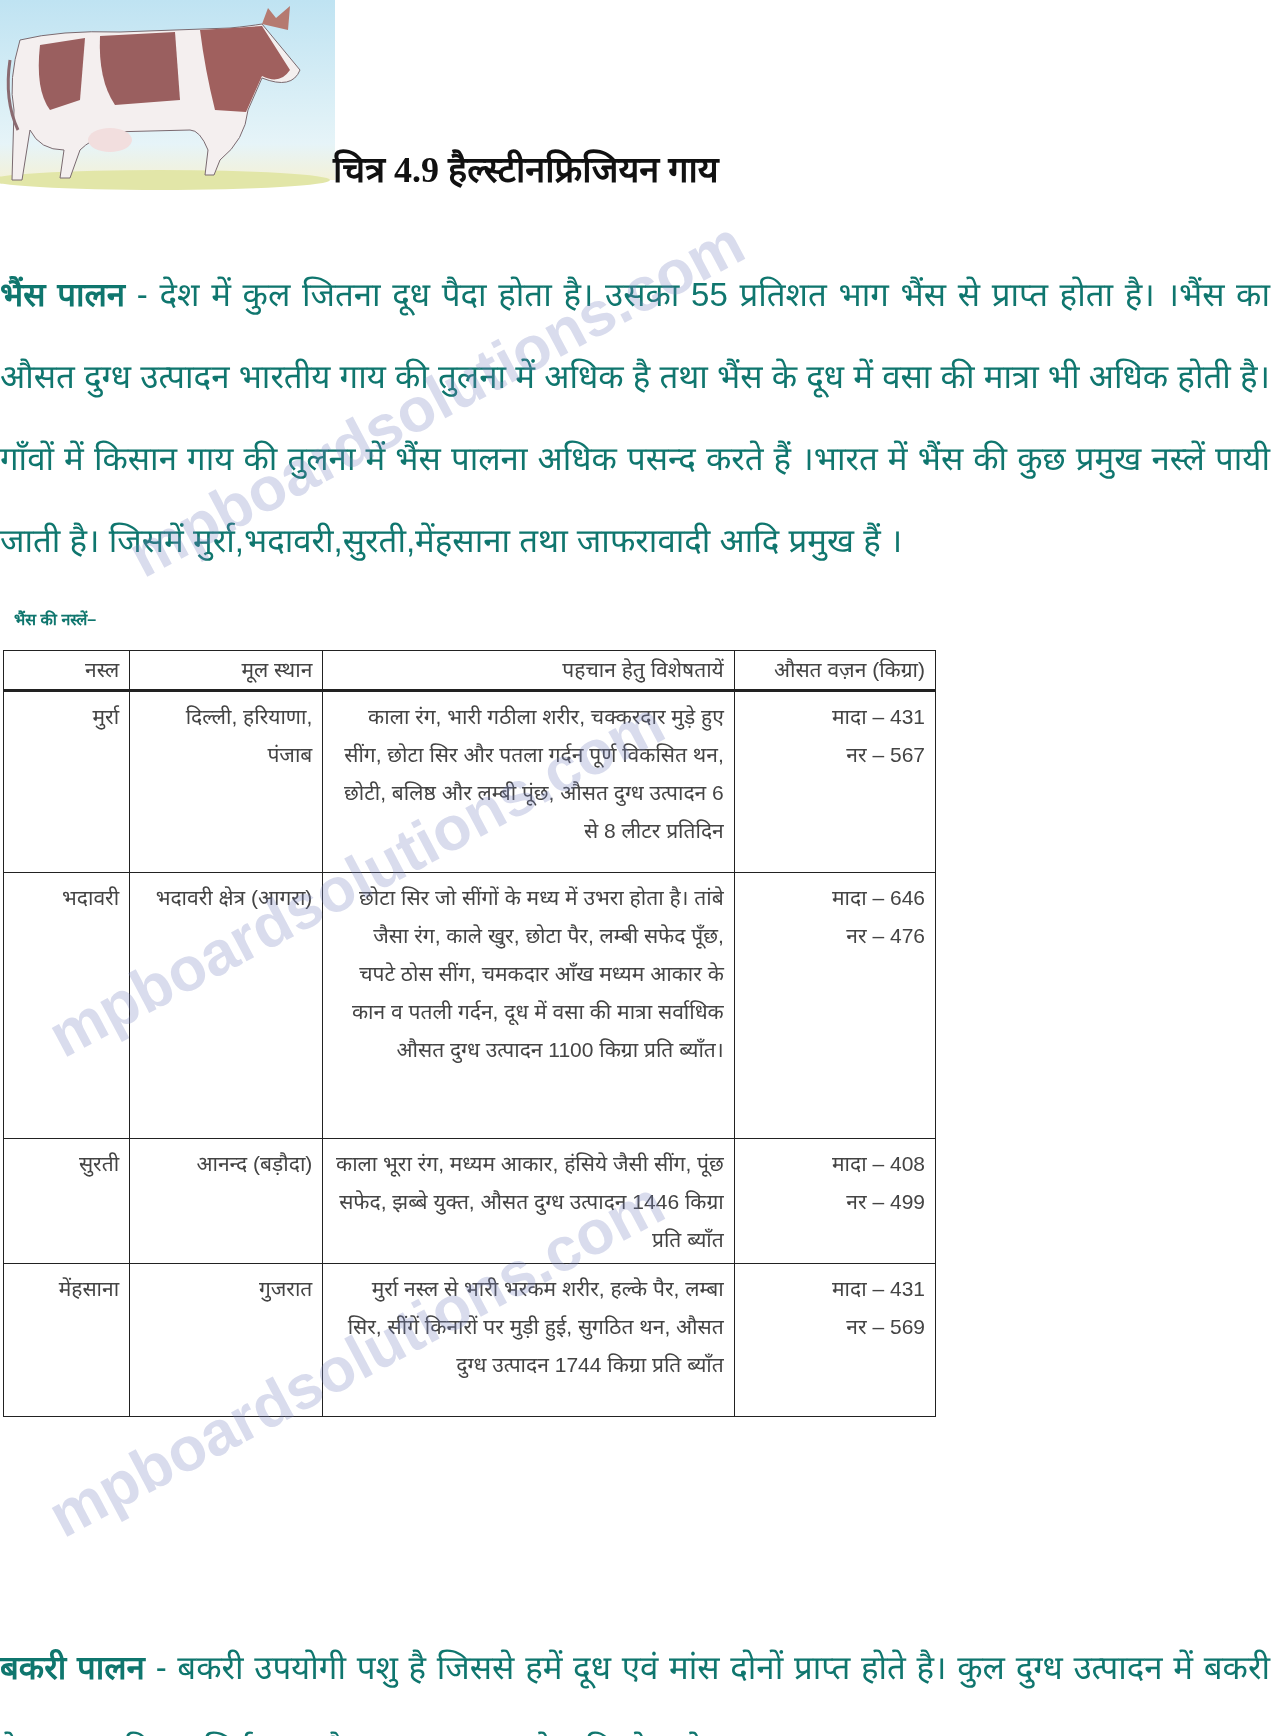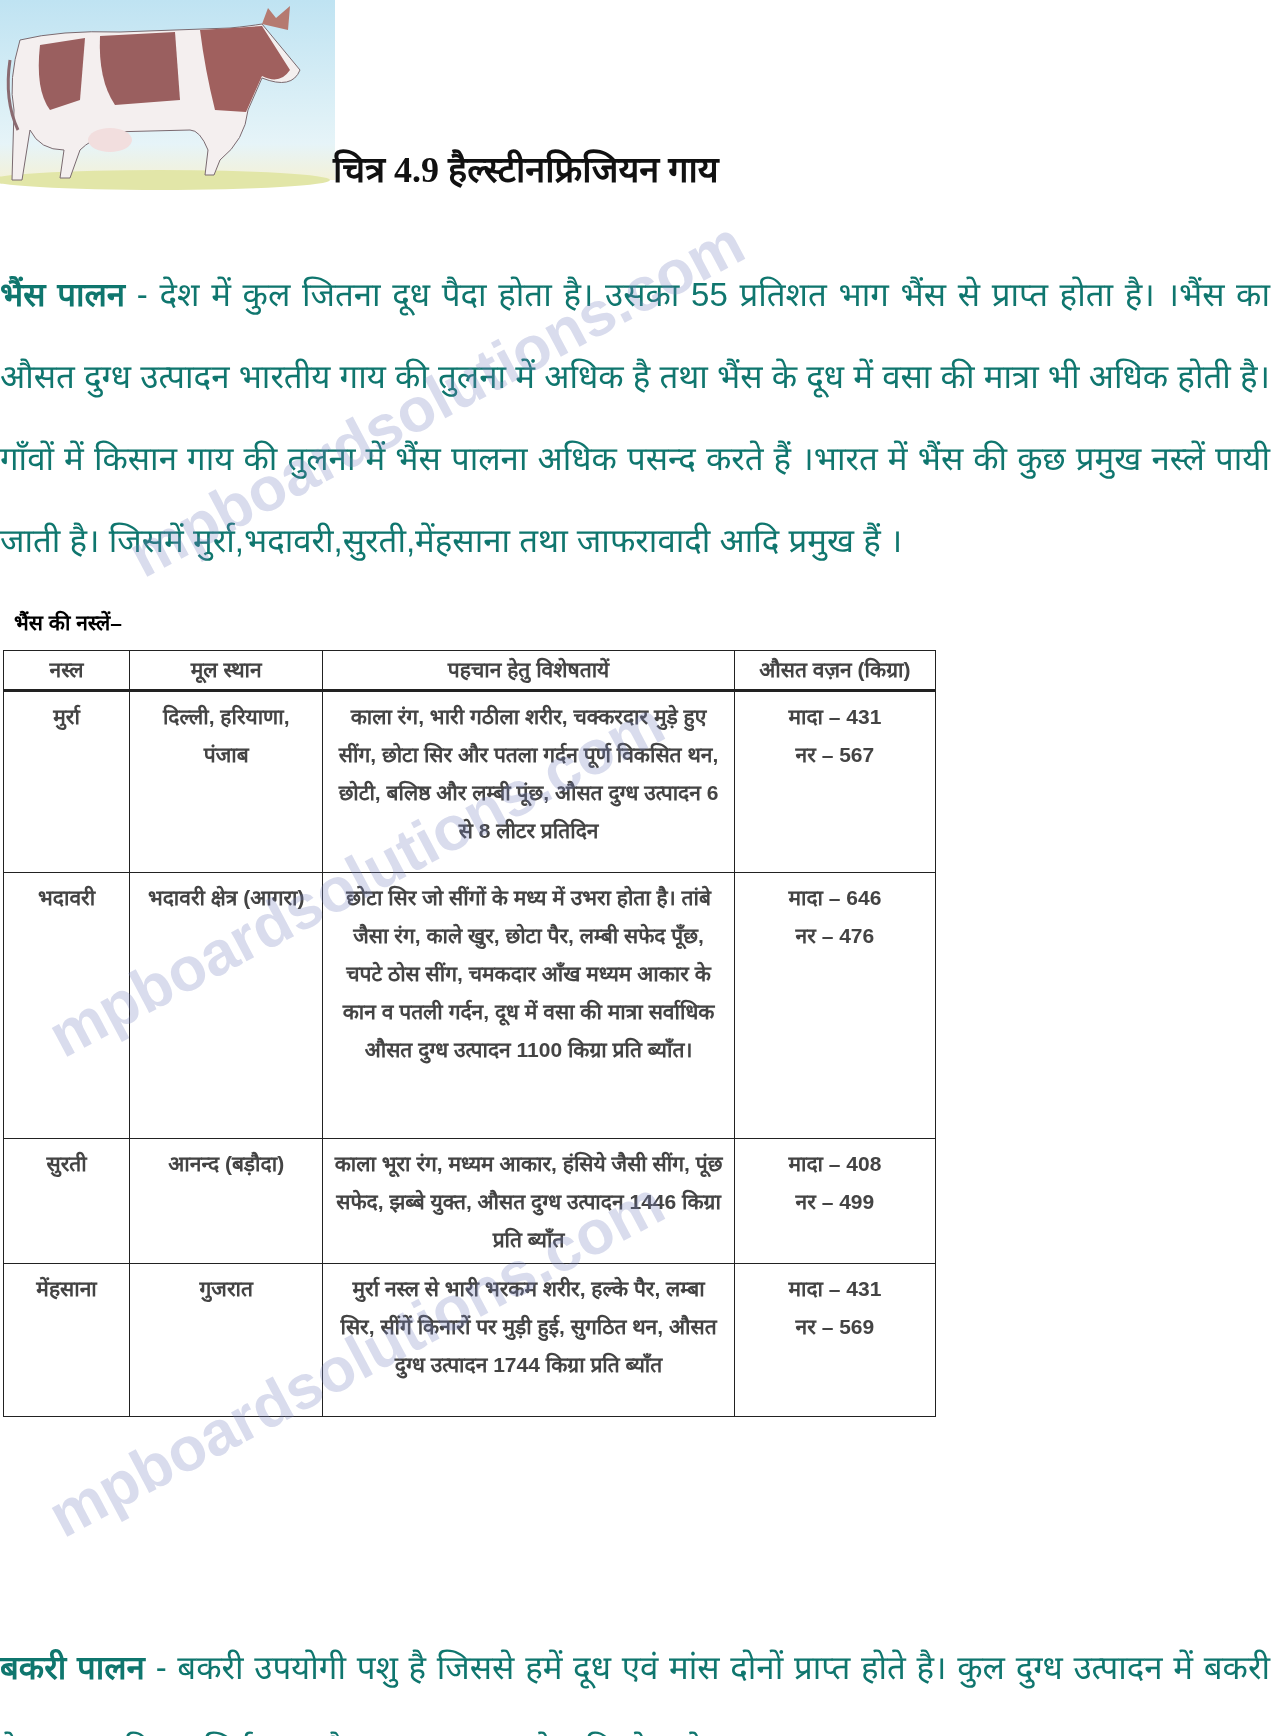--- a/index.html
+++ b/index.html
@@ -15,29 +15,29 @@
       font-size: 36px; font-weight: bold; color: #111; letter-spacing: 0px;
     }
     .para {
       position: absolute; left: 0; width: 1270px;
       font-size: 33px; line-height: 82px; text-align: justify; color: #0f766e;
     }
     .para .lead { font-weight: bold; }
     #p1 { top: 254px; }
     #p2 { top: 1627px; }
     .table-title {
-      position: absolute; left: 14px; top: 608px; font-size: 21px; font-weight: bold; color: #000000;
+      position: absolute; left: 14px; top: 608px; font-size: 16px; font-weight: bold; color: #0f766e;
     }
     table.breeds {
       position: absolute; left: 3px; top: 650px; width: 933px;
       border-collapse: collapse; font-size: 21px; color: #444;
     }
     table.breeds th, table.breeds td {
-      border: 1.5px solid #222; vertical-align: top; text-align: center;
-      padding: 6px 10px 4px 10px; line-height: 38px; font-weight: bold;
+      border: 1.5px solid #222; vertical-align: top; text-align: right;
+      padding: 6px 10px 4px 10px; line-height: 38px; font-weight: normal;
     }
     table.breeds th { line-height: 30px; padding-top: 4px; }
     table.breeds thead tr { border-bottom: 3px solid #222; }
     .c1 { width: 105px; } .c2 { width: 172px; } .c3 { width: 390px; } .c4 { width: 180px; margin-left: 20px; }
     .w-line { display: block; }
     .watermark {
       position: absolute; font-size: 62px; font-weight: bold; color: rgba(120,130,190,0.28);
       transform: rotate(-28deg); transform-origin: left bottom; white-space: nowrap; pointer-events: none;
       font-family: "Liberation Sans", sans-serif;
     }

